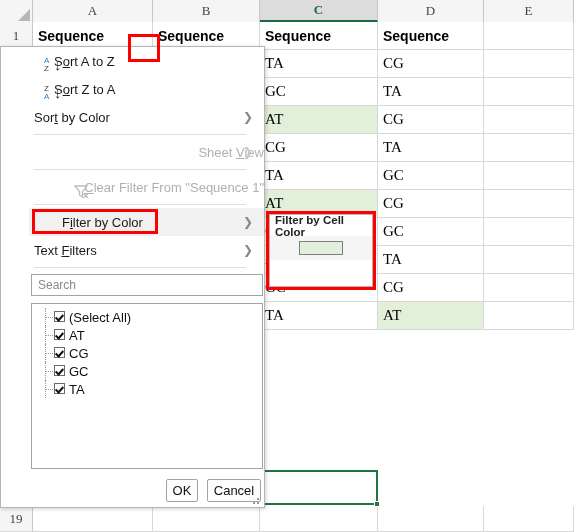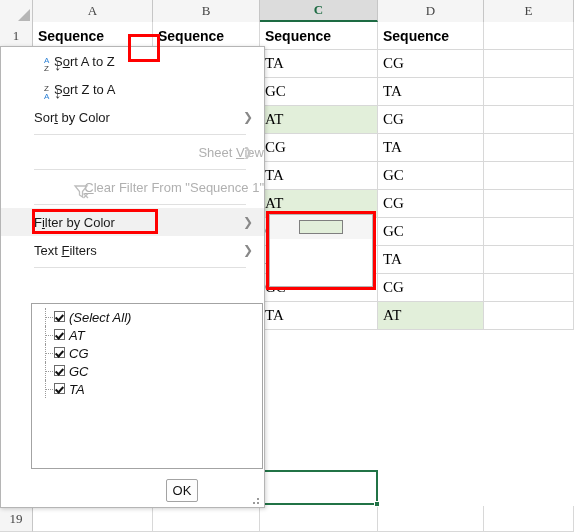--- a/index.html
+++ b/index.html
@@ -38,21 +38,21 @@
   
   .selcell{position:absolute;box-sizing:border-box;border:2px solid #217346;background:transparent;}
   .selhandle{position:absolute;width:6px;height:6px;background:#217346;border:1px solid #fff;box-sizing:border-box;}
 
   
   .menu{position:absolute;left:0;top:46px;width:265px;height:462px;background:#fff;border:1px solid #b5b5b5;
         box-shadow:1px 1px 4px rgba(0,0,0,0.18);box-sizing:border-box;}
   .mi{position:relative;height:28px;display:flex;align-items:center;box-sizing:border-box;padding-left:33px;
       font-size:13px;color:#1a1a1a;font-family:"Liberation Sans",sans-serif;}
   .mi.disabled{color:#b0b0b0;justify-content:flex-end;}
-  .mi.hl{background:#f1f1f1;}
+  .mi.hl{background:#f1f1f1;margin-left:28px;}
   .mi .arrow{position:absolute;right:11px;top:50%;transform:translateY(-50%);color:#888;font-size:12px;}
   .mi.disabled .arrow{color:#c8c8c8;}
   .sep{height:1px;background:#e0e0e0;margin:3px 18px 3px 33px;}
   .micon{position:absolute;left:8px;top:50%;transform:translateY(-50%);width:20px;height:20px;}
   u{text-decoration:underline;}
 
   
   .sortico{font-size:8px;line-height:8px;font-family:"Liberation Sans",sans-serif;position:relative;}
   .sortico .l1{position:absolute;left:2px;top:2px;}
   .sortico .l2{position:absolute;left:2px;top:10px;}
@@ -66,21 +66,21 @@
 
   
   .searchbox{position:absolute;left:31px;top:274px;width:232px;height:22px;border:1px solid #a3a3a3;background:#fff;
              box-sizing:border-box;display:flex;align-items:center;padding-left:6px;color:#8a8a8a;font-size:12px;}
 
   
   .cklist{position:absolute;left:31px;top:303px;width:232px;height:166px;border:1px solid #a3a3a3;background:#fff;box-sizing:border-box;padding-top:4px;}
   .ckrow{position:relative;height:18px;display:flex;align-items:center;padding-left:22px;font-size:13px;color:#111;}
   .ckbox{position:absolute;left:22px;top:3px;width:11px;height:11px;border:1px solid #6b6b6b;background:#fff;box-sizing:border-box;}
   .ckbox:after{content:"";position:absolute;left:2px;top:1px;width:3px;height:6px;border:solid #111;border-width:0 2px 2px 0;transform:rotate(42deg);}
-  .ckrow span.lbl{margin-left:15px;font-style:italic;}
+  .ckrow span.lbl{margin-left:15px;}
   .tree{position:absolute;left:13px;top:0;height:18px;border-left:1px dotted #9a9a9a;}
   .treeh{position:absolute;left:13px;top:9px;width:8px;border-top:1px dotted #9a9a9a;}
 
   
   .btn{position:absolute;height:23px;border:1px solid #a3a3a3;background:#fdfdfd;border-radius:2px;box-sizing:border-box;
        display:flex;align-items:center;justify-content:center;font-size:13px;color:#111;}
   .grip{position:absolute;right:5px;bottom:4px;width:8px;height:8px;}
   .grip i{position:absolute;width:2px;height:2px;background:#9a9a9a;}
 
   
@@ -223,20 +223,21 @@
       <div class="mi hl">
         <span><span>F<u>i</u>lter by Color</span></span>
         <span class="arrow">❯</span>
       </div>
       <div class="mi">
         <span><span>Text <u>F</u>ilters</span></span>
         <span class="arrow">❯</span>
       </div>
       <div class="sep"></div>
     </div>
+    <div class="searchbox">Search</div>
     <div class="cklist">
       <div class="ckrow">
         <span class="tree" style="top: 0px;"></span>
         <span class="treeh"></span>
         <span class="ckbox"></span>
         <span class="lbl">(Select All)</span>
       </div>
       <div class="ckrow">
         <span class="tree" style="top: 0px;"></span>
         <span class="treeh"></span>
@@ -256,26 +257,28 @@
         <span class="lbl">GC</span>
       </div>
       <div class="ckrow">
         <span class="tree" style="top: 0px;"></span>
         <span class="treeh"></span>
         <span class="ckbox"></span>
         <span class="lbl">TA</span>
       </div>
     </div>
     <div class="btn" style="left: 166px; top: 479px; width: 32px;">OK</div>
+    <div class="btn" style="left: 207px; top: 479px; width: 54px;">Cancel</div>
     <div class="grip" style="left: 253px; top: 498px;">
       <i style="left: 0px; top: 4px;"></i>
       <i style="left: 4px; top: 4px;"></i>
       <i style="left: 4px; top: 0px;"></i>
     </div>
     <div class="submenu">
+      <div class="sub-title">Filter by Cell Color</div>
       <div class="sub-swatchrow">
         <div class="swatch" style="background: rgb(226, 239, 218);"></div>
       </div>
     </div>
     <div class="redbox" style="left: 128px; top: 34px; width: 32px; height: 28px; border-color: rgb(255, 0, 0);"></div>
     <div class="redbox" style="left: 32px; top: 209px; width: 126px; height: 25px; border-color: rgb(255, 0, 0);"></div>
     <div class="redbox" style="left: 266px; top: 211px; width: 110px; height: 79px; border-color: rgb(255, 0, 0);"></div>
   </div>
 
 </body></html>

